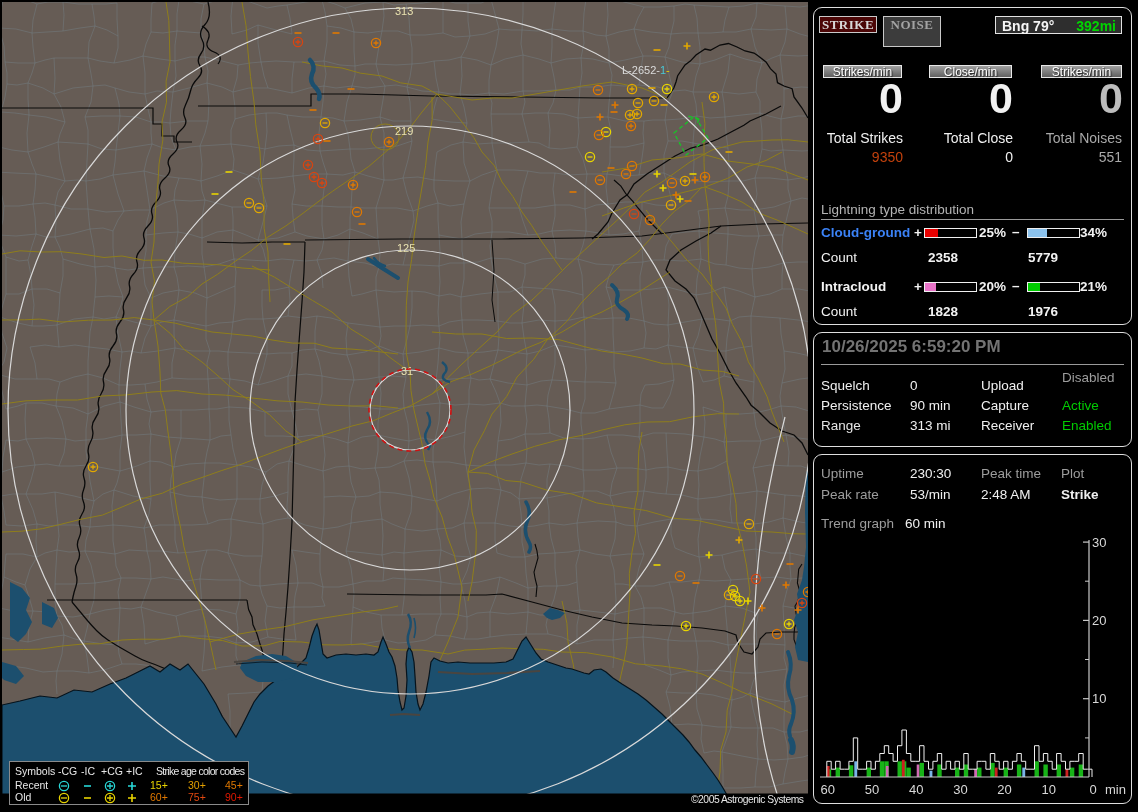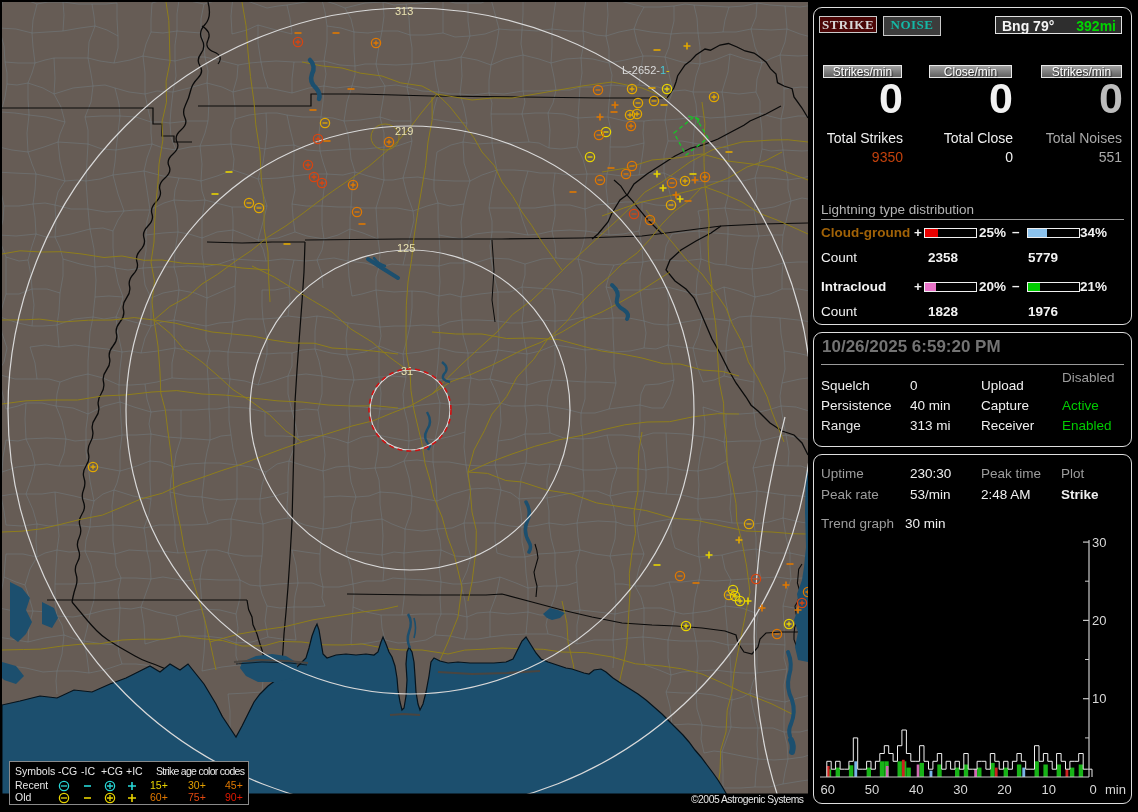--- a/index.html
+++ b/index.html
@@ -261,21 +261,21 @@
     <text x="186" y="799" font-size="10.5" fill="#e04810" font-family="Liberation Sans,sans-serif">75+</text>
     <text x="223" y="799" font-size="10.5" fill="#e01800" font-family="Liberation Sans,sans-serif">90+</text>
 <text x="689" y="801" font-size="10.3" fill="#e8e8e8" font-family="Liberation Sans,sans-serif" textLength="113">©2005 Astrogenic Systems</text>
 </svg>
 
 <div class="panel" style="left:813px;top:7px;width:319px;height:318px"></div>
 <div class="panel" style="left:813px;top:332px;width:319px;height:115px"></div>
 <div class="panel" style="left:813px;top:454px;width:319px;height:350px"></div>
 
 <div class="btn" style="left:819px;top:16px;width:58px;height:17px;background:#4b0606;border:1px solid #c9c9c9;color:#d8d8d8;font-family:'Liberation Serif',serif;font-weight:bold;font-size:13px;letter-spacing:0.5px">STRIKE</div>
-<div class="btn" style="left:883px;top:16px;width:58px;height:20px;background:#3c3c3c;border:1px solid #c9c9c9;color:#14b8a6;font-family:'Liberation Serif',serif;font-weight:bold;font-size:13px;letter-spacing:0.5px">NOISE</div>
+<div class="btn" style="left:883px;top:16px;width:58px;height:31px;background:#3c3c3c;border:1px solid #c9c9c9;color:#a3a3a3;font-family:'Liberation Serif',serif;font-weight:bold;font-size:13px;letter-spacing:0.5px">NOISE</div>
 <div style="position:absolute;left:995px;top:16px;width:127px;height:18px;background:#2e2e2e;border:1px solid #e2e2e2;font-weight:bold;font-size:14px;line-height:18px">
     <span style="position:absolute;left:6px;color:#f5f5f5">Bng 79°</span>
     <span style="position:absolute;right:5px;color:#00d400">392mi</span>
   </div>
 
 <div class="btn grad" style="left:823px;top:65px;width:79px;height:13px">Strikes/min</div>
 <div class="btn grad" style="left:929px;top:65px;width:83px;height:13px">Close/min</div>
 <div class="btn grad" style="left:1041px;top:65px;width:81px;height:13px">Strikes/min</div>
 
 <div class="zero" style="left:803px;top:80px;color:#f2f2f2">0</div>
@@ -285,21 +285,21 @@
 <div class="rt" style="left:803px;top:130px;color:#f0f0f0">Total Strikes</div>
 <div class="rt" style="left:913px;top:130px;color:#f0f0f0">Total Close</div>
 <div class="rt" style="left:1022px;top:130px;color:#a9a9a9">Total Noises</div>
 <div class="rt" style="left:803px;top:149px;color:#c2410c">9350</div>
 <div class="rt" style="left:913px;top:149px;color:#f0f0f0">0</div>
 <div class="rt" style="left:1022px;top:149px;color:#a9a9a9">551</div>
 
 <div class="t" style="left:821px;top:202px;color:#b4b4b4">Lightning type distribution</div>
 <div style="position:absolute;left:821px;top:219px;width:303px;height:1px;background:#9a9a9a"></div>
 
-<div class="t" style="left:821px;top:225px;color:#a16207;font-weight:bold">Cloud-ground</div>
+<div class="t" style="left:821px;top:225px;color:#3b82f6;font-weight:bold">Cloud-ground</div>
 <div class="t" style="left:914px;top:225px;color:#f2f2f2;font-weight:bold">+</div>
 <div class="bar" style="left:924px;top:228px">
     <i style="width:13px;background:#e80000"></i>
   </div>
 <div class="t" style="left:979px;top:225px;color:#f2f2f2;font-weight:bold">25%</div>
 <div class="t" style="left:1012px;top:224px;color:#f2f2f2;font-weight:bold">–</div>
 <div class="bar" style="left:1027px;top:228px">
     <i style="width:19px;background:#8cc3ee"></i>
   </div>
 <div class="t" style="left:1080px;top:225px;color:#f2f2f2;font-weight:bold">34%</div>
@@ -323,38 +323,38 @@
 <div class="t" style="left:1028px;top:304px;color:#f2f2f2;font-weight:bold">1976</div>
 
 <div style="position:absolute;left:822px;top:337px;font-family:Liberation Sans, sans-serif;font-weight:bold;font-size:17px;color:#737373">10/26/2025 6:59:20 PM</div>
 <div style="position:absolute;left:821px;top:364px;width:303px;height:1px;background:#9a9a9a"></div>
 
 <div class="t" style="left:821px;top:378px;color:#f0f0f0">Squelch</div>
 <div class="t" style="left:910px;top:378px;color:#f0f0f0">0</div>
 <div class="t" style="left:981px;top:378px;color:#f0f0f0">Upload</div>
 <div class="t" style="left:1062px;top:370px;color:#9d9d9d">Disabled</div>
 <div class="t" style="left:821px;top:398px;color:#f0f0f0">Persistence</div>
-<div class="t" style="left:910px;top:398px;color:#f0f0f0">40 min</div>
+<div class="t" style="left:910px;top:398px;color:#f0f0f0">90 min</div>
 <div class="t" style="left:981px;top:398px;color:#f0f0f0">Capture</div>
 <div class="t" style="left:1062px;top:398px;color:#00cc00">Active</div>
 <div class="t" style="left:821px;top:418px;color:#e5e5e5">Range</div>
 <div class="t" style="left:910px;top:418px;color:#f0f0f0">313 mi</div>
 <div class="t" style="left:981px;top:418px;color:#f0f0f0">Receiver</div>
 <div class="t" style="left:1062px;top:418px;color:#00cc00">Enabled</div>
 
 <div class="t" style="left:821px;top:466px;color:#9d9d9d">Uptime</div>
 <div class="t" style="left:910px;top:466px;color:#f0f0f0">230:30</div>
 <div class="t" style="left:981px;top:466px;color:#9d9d9d">Peak time</div>
 <div class="t" style="left:1061px;top:466px;color:#9d9d9d">Plot</div>
 <div class="t" style="left:821px;top:487px;color:#9d9d9d">Peak rate</div>
 <div class="t" style="left:910px;top:487px;color:#f0f0f0">53/min</div>
 <div class="t" style="left:981px;top:487px;color:#f0f0f0">2:48 AM</div>
 <div class="t" style="left:1061px;top:487px;color:#f0f0f0;font-weight:bold">Strike</div>
 <div class="t" style="left:821px;top:516px;color:#9d9d9d">Trend graph</div>
-<div class="t" style="left:905px;top:516px;color:#f0f0f0">30 min</div>
+<div class="t" style="left:905px;top:516px;color:#f0f0f0">60 min</div>
 
 <svg width="320" height="358" viewBox="812 454 320 358" style="position:absolute;left:812px;top:454px">
     <rect x="826.8" y="769.2" width="4.4" height="7.8" fill="#18b418"></rect>
     <rect x="826.8" y="766.0" width="2.8" height="11.0" fill="#cc2020"></rect>
     <rect x="835.6" y="767.6" width="4.4" height="9.4" fill="#18b418"></rect>
     <rect x="848.9" y="765.3" width="4.4" height="11.7" fill="#18b418"></rect>
     <rect x="854.3" y="761.3" width="2.9" height="15.7" fill="#7ab4e8"></rect>
     <rect x="866.6" y="767.6" width="4.4" height="9.4" fill="#18b418"></rect>
     <rect x="879.8" y="761.3" width="4.4" height="15.7" fill="#18b418"></rect>
     <rect x="884.3" y="761.3" width="4.4" height="15.7" fill="#18b418"></rect>

